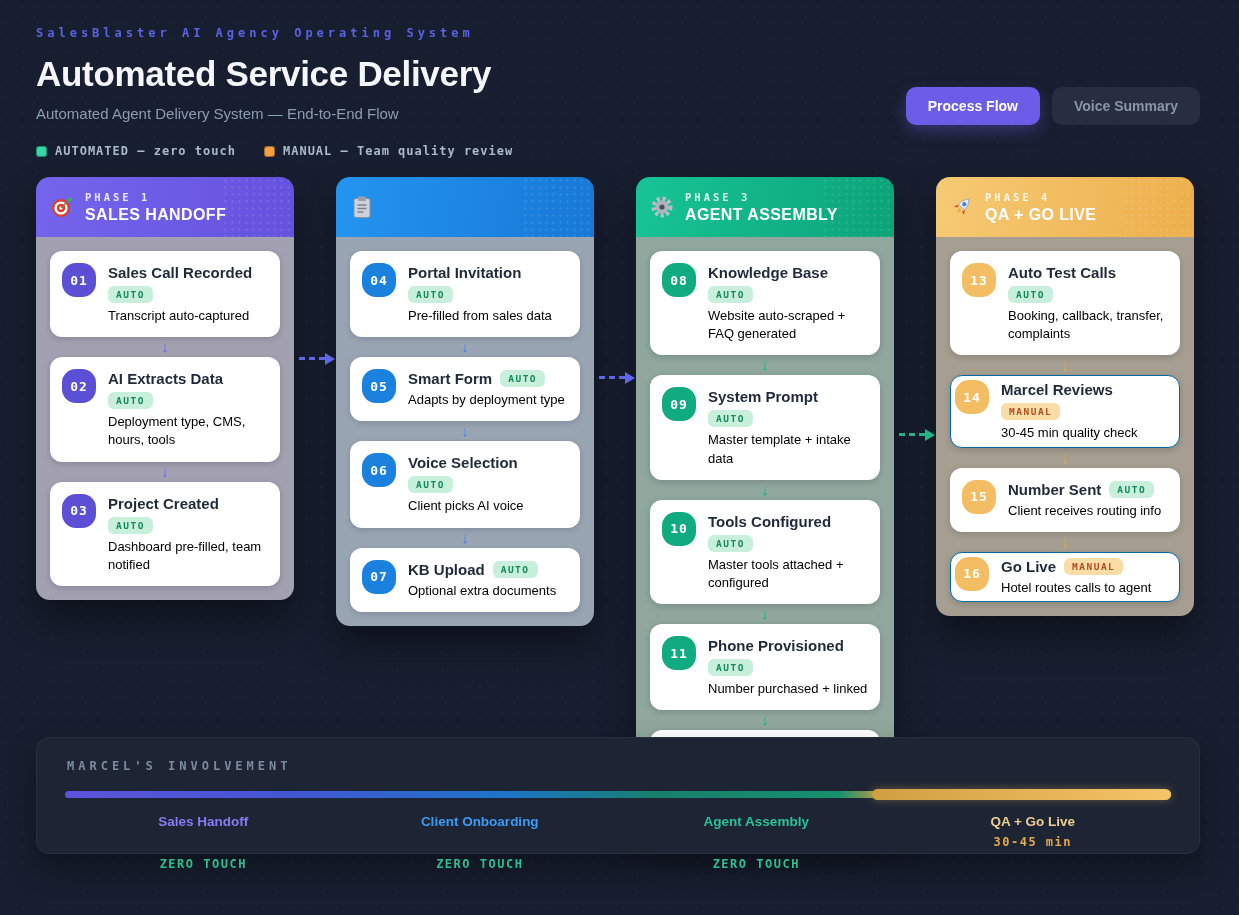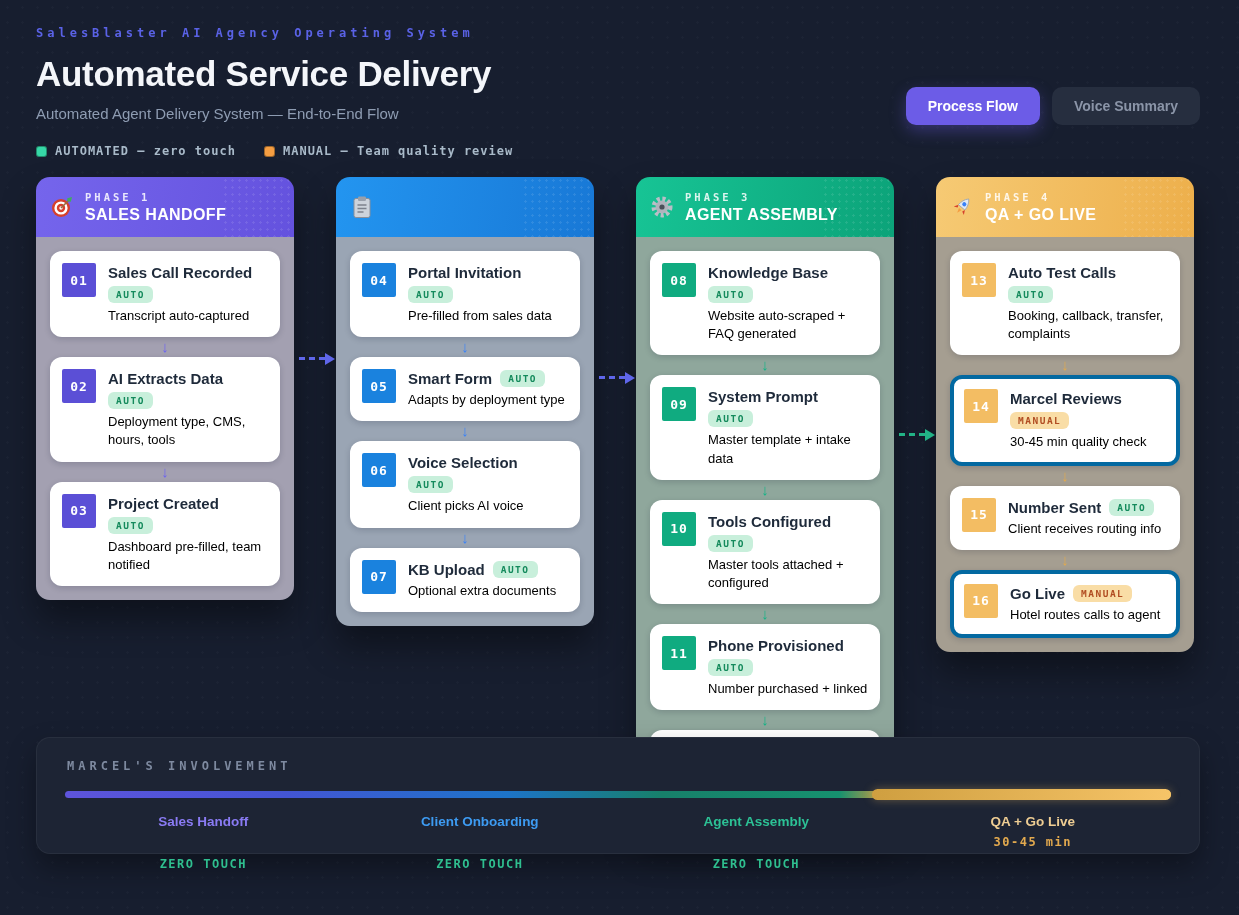--- a/index.html
+++ b/index.html
@@ -55,22 +55,22 @@
 
   .col-body { padding:14px; border-radius:0 0 14px 14px; }
   .col-1 .col-body { background:#a3a0b1; }
   .col-2 .col-body { background:#9aa5b4; }
   .col-3 .col-body { background:#8fa79c; }
   .col-4 .col-body { background:#a59e91; }
 
   .step-card { background:#ffffff; border-radius:12px; padding:12px;
                display:grid; grid-template-columns:34px 1fr; column-gap:12px;
                box-shadow:0 2px 6px rgba(15,23,42,0.18); }
-  .step-card.manual { border:4px solid #0369a1; padding:10px; }
-  .step-num { width:34px; height:34px; border-radius:2px; display:flex; align-items:center;
+  .step-card.manual { border:1px solid #0369a1; padding:4px; }
+  .step-num { width:34px; height:34px; border-radius:14px; display:flex; align-items:center;
               justify-content:center; color:#fff; font-family:"DejaVu Sans Mono", monospace;
               font-size:13px; font-weight:bold; letter-spacing:1px; }
   .col-1 .step-num { background:#5b4fd6; }
   .col-2 .step-num { background:#1a82de; }
   .col-3 .step-num { background:#10ab80; }
   .col-4 .step-num { background:#f3bd63; }
   .step-title-row { display:flex; flex-wrap:wrap; align-items:center; gap:5px 8px; padding-top:1px; }
   .step-title { font-size:15px; font-weight:700; color:#1e2a3a; }
   .chip { font-family:"DejaVu Sans Mono", monospace; font-size:9.5px; font-weight:bold;
           letter-spacing:1.5px; padding:3px 8px; border-radius:6px; }

